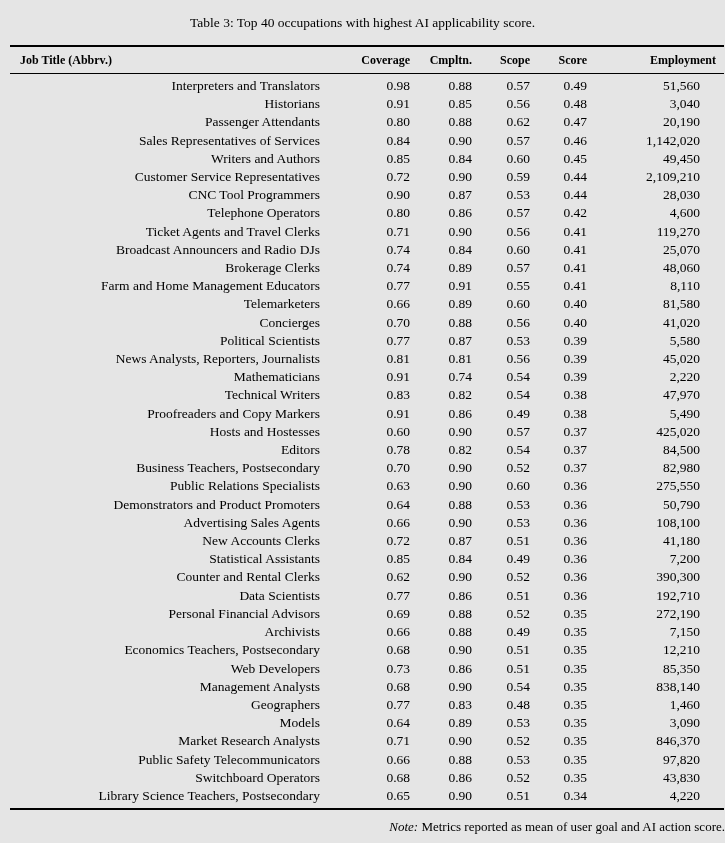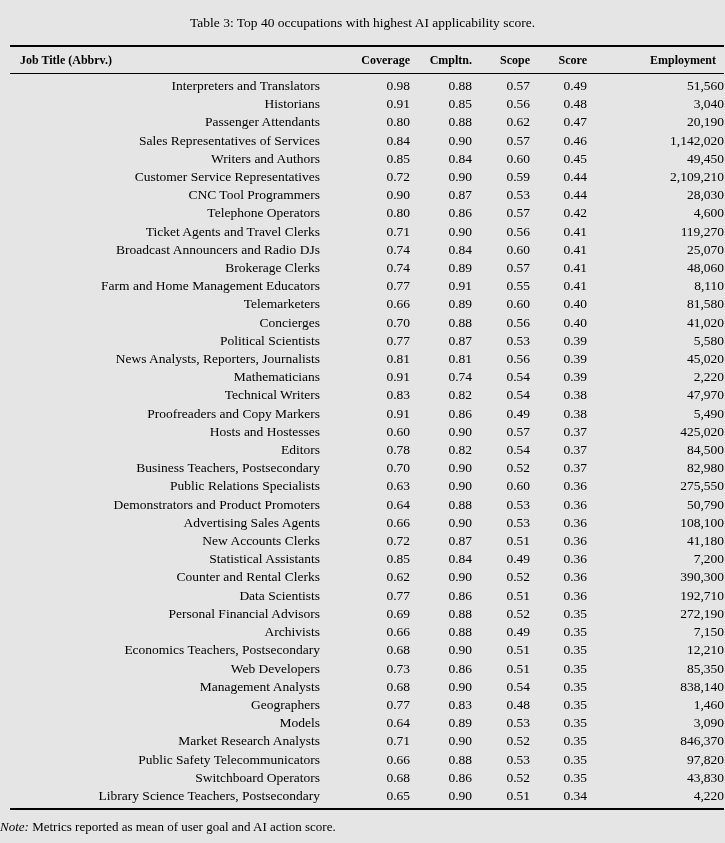--- a/index.html
+++ b/index.html
@@ -52,31 +52,31 @@
     line-height: 18.2px;
     padding: 0;
     text-align: right;
     white-space: nowrap;
     overflow: hidden;
   }
   table.occ-table td.col-job {
     text-align: right;
     padding-left: 10px;
   }
-  table.occ-table td.col-emp { padding-right: 0; }
+  table.occ-table td.col-emp { padding-right: 24px; }
   table.occ-table tbody tr:first-child td { padding-top: 3px; }
   table.occ-table tbody tr:last-child td { padding-bottom: 3px; }
   .col-job { width: 300px; }
   .col-coverage { width: 90px; }
   .col-cmpltn { width: 62px; }
   .col-scope { width: 58px; }
   .col-score { width: 57px; }
   .col-emp { width: 129px; }
   .note {
-    text-align: left;
+    text-align: right;
     font-size: 13px;
     margin-top: 9px;
   }
   .note .note-label {
     font-style: italic;
   }
 </style>
 </head>
 <body>
 

